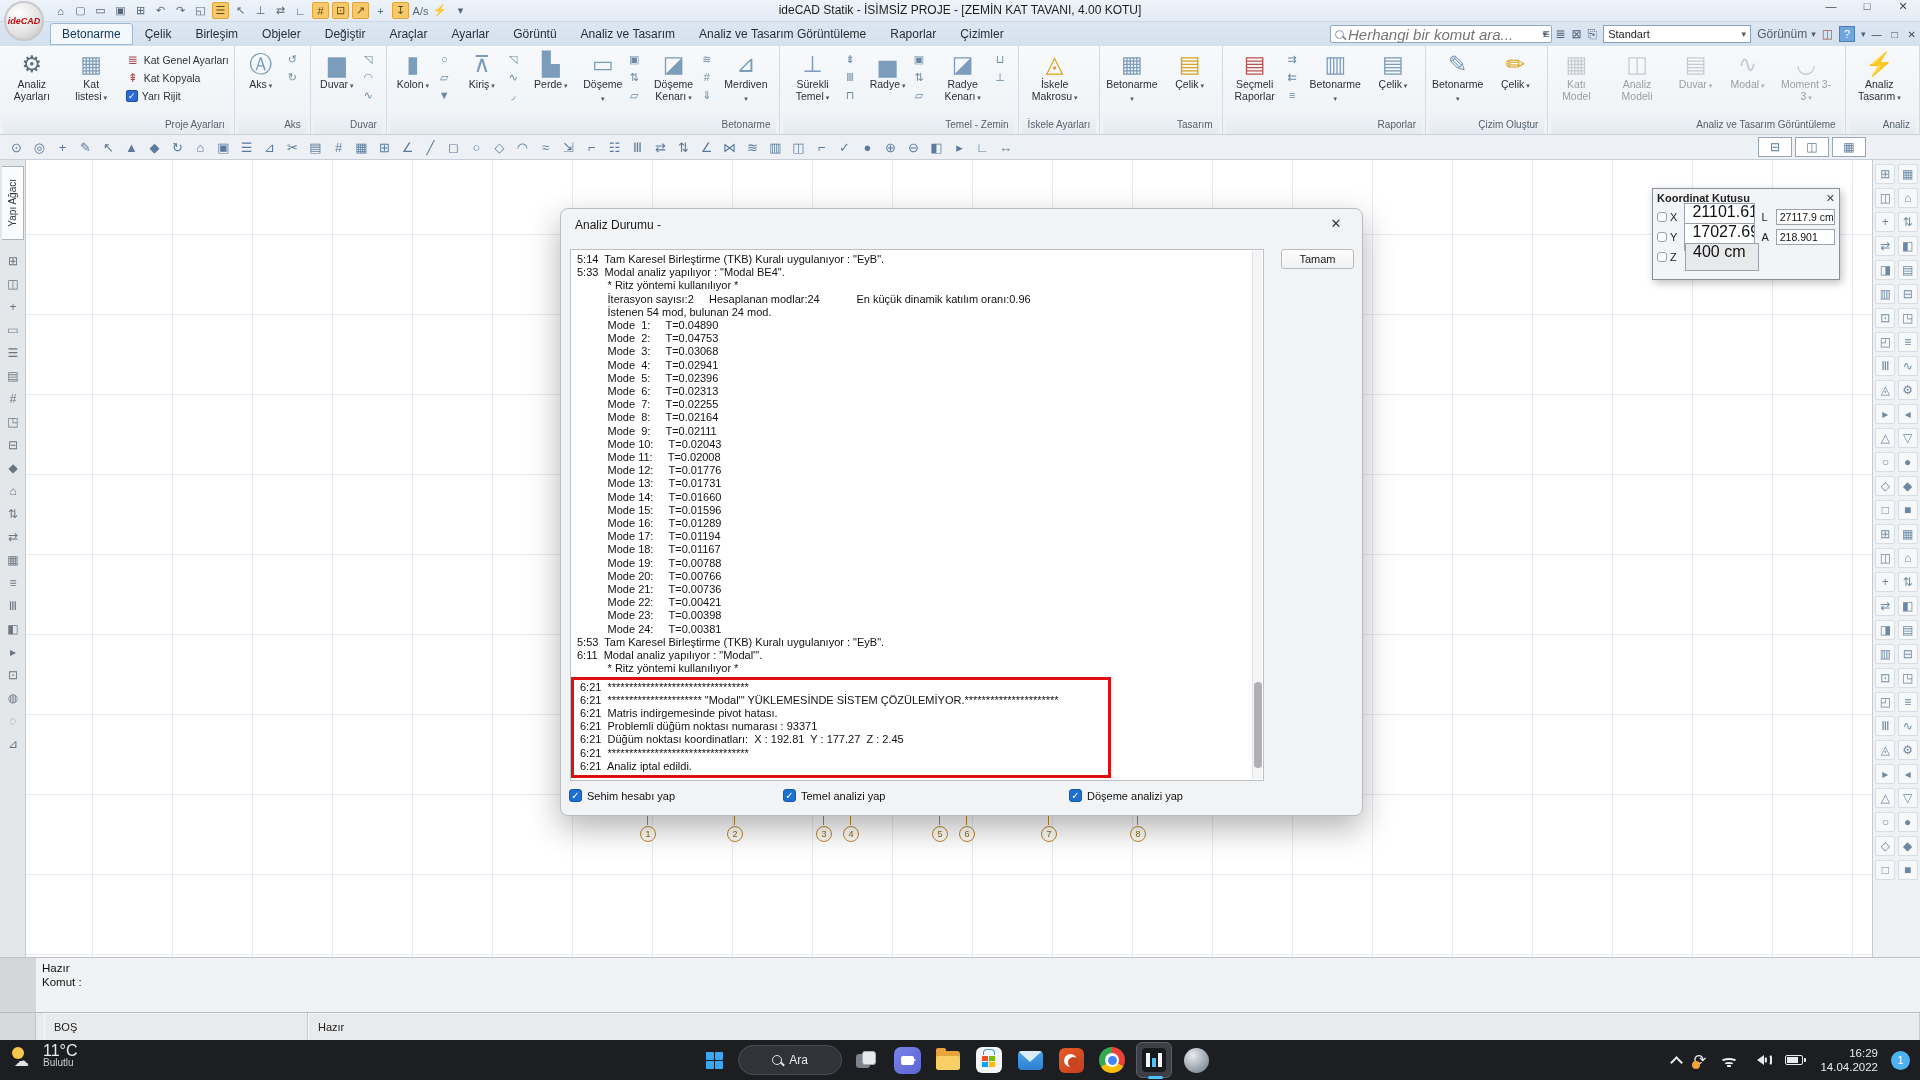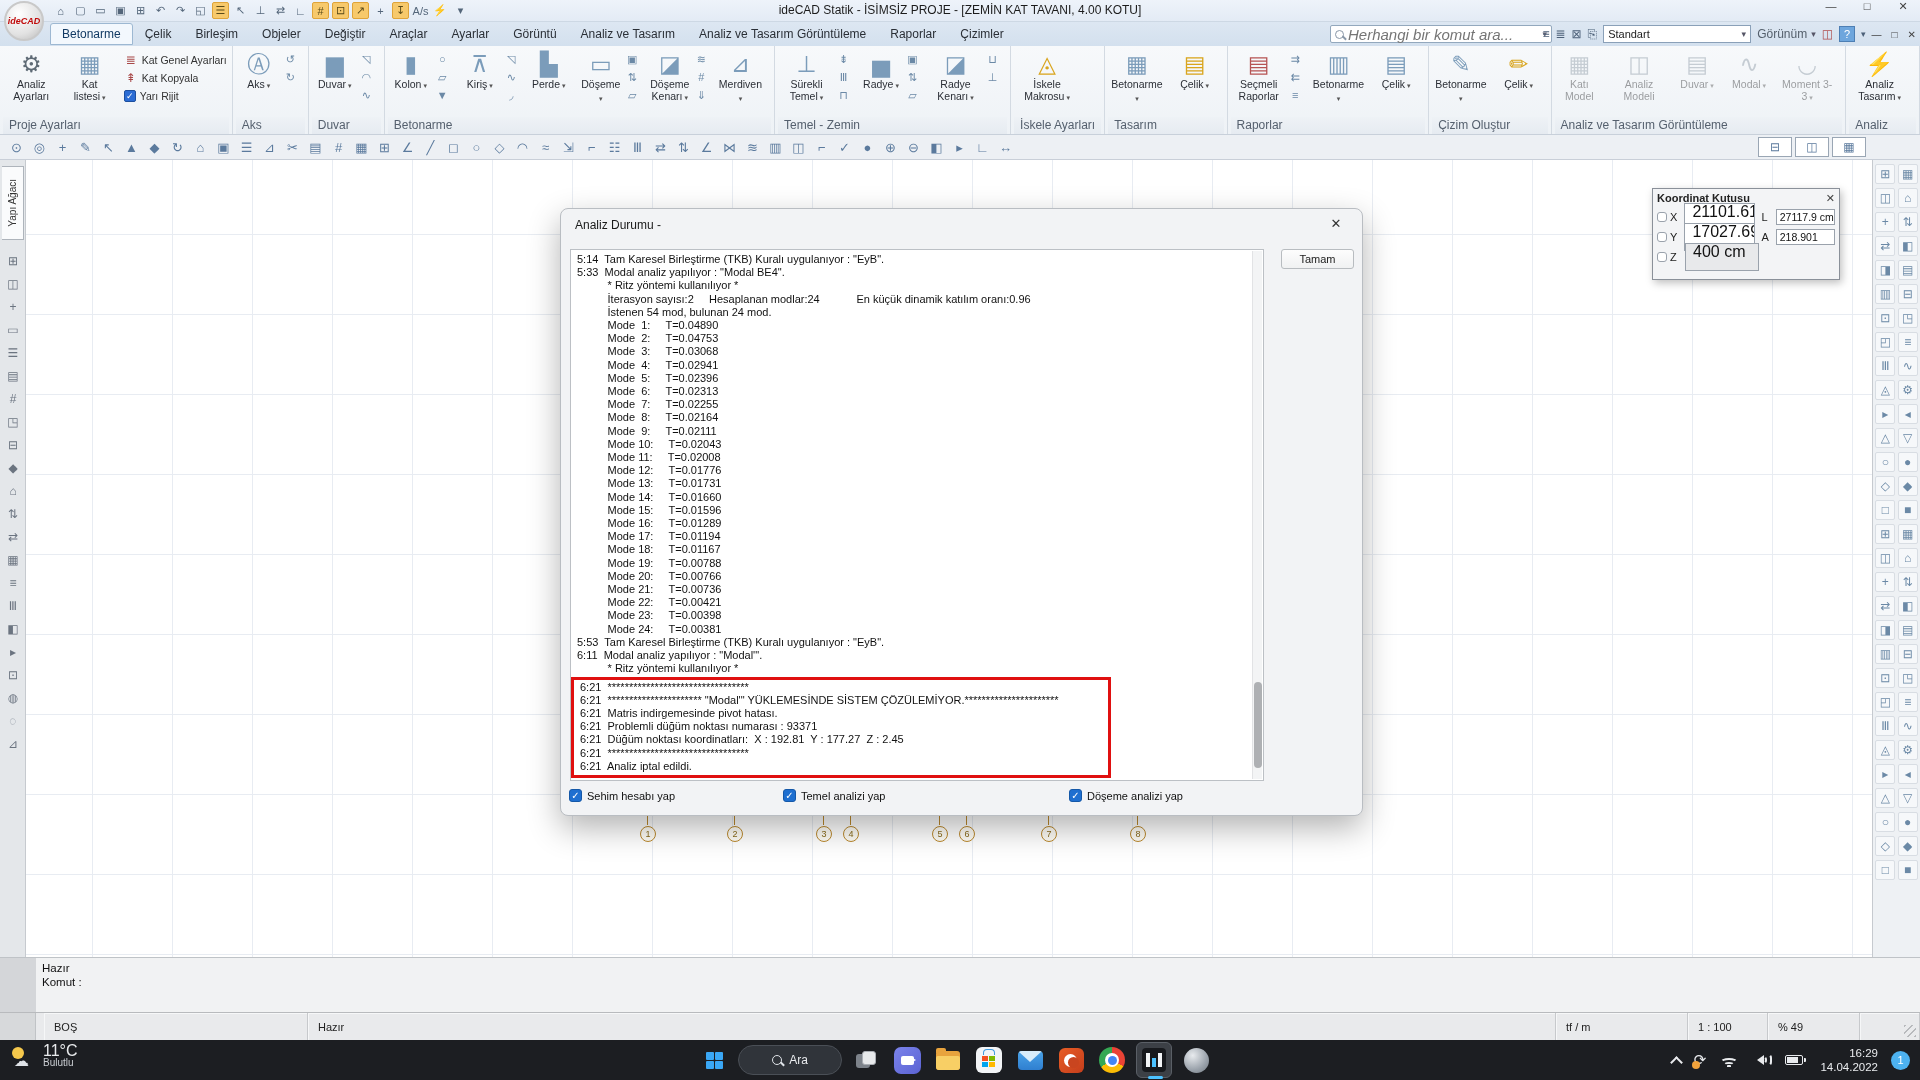--- a/index.html
+++ b/index.html
@@ -52,21 +52,21 @@
   .rstack{display:flex;flex-direction:column;gap:1px;margin:3px 2px 0 0;}
   .rsmall{width:17px;height:17px;font-size:11px;line-height:17px;text-align:center;color:#6b89a6;}
   .rrows{display:flex;flex-direction:column;gap:2px;margin:4px 2px 0 2px;}
   .rrow{display:flex;align-items:center;gap:4px;height:16px;white-space:nowrap;}
   .rrow-ic{width:14px;font-size:12px;color:#a84848;text-align:center;}
   .rrow-ic:empty{display:none;}
   .rrow-cb{display:none;}
   .rrow-cb[data-on]{display:inline-flex;width:12px;height:12px;background:#2b6cd4;border:1px solid #1d4f9e;border-radius:2px;color:#fff;font-size:9px;align-items:center;justify-content:center;}
   .rrow-cb[data-on]::after{content:"✓";}
   .rrow-lb{font-size:10.5px;color:#333;}
-  .rg-label{height:17px;font-size:12px;color:#55606e;text-align:left;line-height:16px;white-space:nowrap;padding:0 6px;background:linear-gradient(#eef2f6,#e6ebf1);}
+  .rg-label{height:17px;font-size:10px;color:#55606e;text-align:right;line-height:16px;white-space:nowrap;padding:0 6px;background:linear-gradient(#eef2f6,#e6ebf1);}
 
   
   .toolbar2{position:absolute;left:0;top:135px;width:1920px;height:25px;background:#edf0f4;border-bottom:1px solid #c9cfd8;display:flex;align-items:center;padding-left:6px;gap:2px;}
   .t2-ic{width:21px;height:20px;font-size:13px;color:#5b7a9d;display:flex;align-items:center;justify-content:center;}
   .t2-right{position:absolute;right:54px;top:2px;display:flex;gap:3px;}
   .t2-box{width:34px;height:20px;background:#fff;border:1px solid #9aa6b4;display:flex;align-items:center;justify-content:center;font-size:12px;color:#5b7a9d;}
 
   
   .workspace{position:absolute;left:0;top:160px;width:1920px;height:797px;}
   .leftstrip{position:absolute;left:0;top:0;width:26px;height:797px;background:#e4e7ea;border-right:1px solid #c6cacf;}
@@ -1053,26 +1053,20 @@
 <div class="command">
   <div class="cmd-strip"></div>
   <div class="cmd-l1">Hazır</div>
   <div class="cmd-l2">Komut :</div>
 </div>
 
 <div class="statusbar">
   <div class="st-sp"></div>
   <div class="st-cell st-boş">BOŞ</div>
   <div class="st-cell st-mid">Hazır</div>
-  <div class="st-rt">
-    <div class="st-cell st-c1">tf / m</div>
-    <div class="st-cell st-c2">1 : 100</div>
-    <div class="st-cell st-c3">% 49</div>
-    <div class="st-cell st-end"></div>
-  </div>
 </div>
 
 <div class="taskbar">
   <div class="weather">
     <span class="w-icon">
         <i class="sun"></i>
         <span class="cloud">☁</span>
       </span>
     <span>
       <div class="wt">11°C</div>

